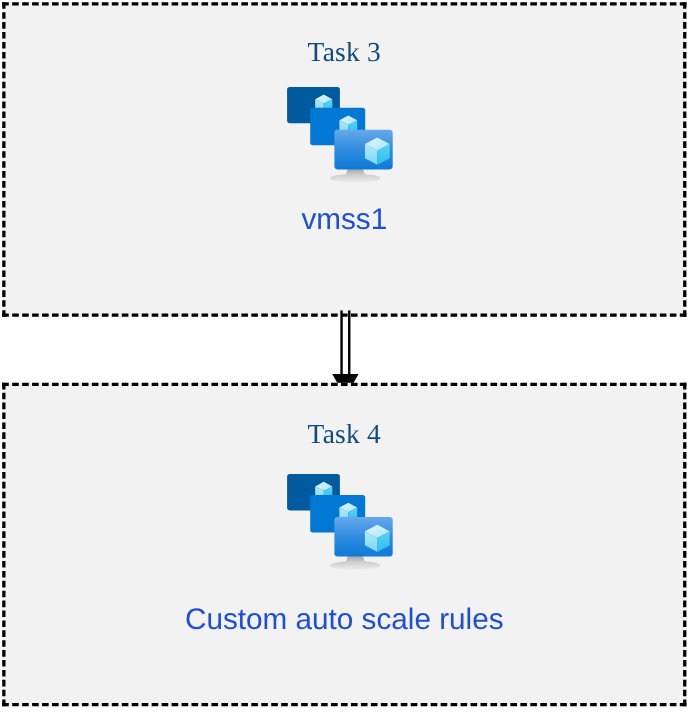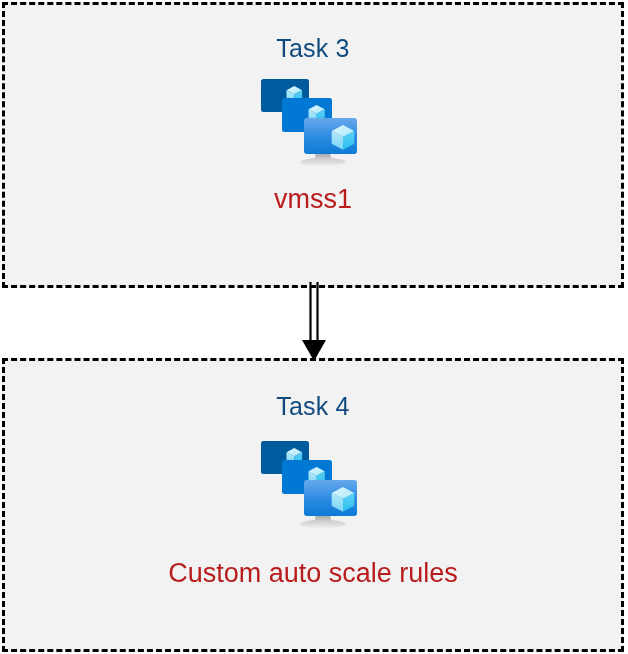--- a/index.html
+++ b/index.html
@@ -33,50 +33,51 @@
     align-items: center;
   }
   .task-box.box-1 {
     left: 2px;
     top: 2px;
     width: 622px;
     height: 286px;
   }
   .task-box.box-2 {
     left: 2px;
-    top: 358px;
+    top: 348px;
     width: 622px;
     height: 294px;
   }
 
   .task-title {
     color: #114a7e;
     font-size: 25px;
     line-height: 30px;
     font-weight: 400;
     text-align: center;
     letter-spacing: 0.2px;
+    font-family: Liberation Serif, serif;
   }
   .box-1 .task-title { margin-top: 28px; }
   .box-2 .task-title { margin-top: 30px; }
 
   
   .vmss-icon {
     position: relative;
     width: 106px;
     height: 96px;
   }
   .box-1 .vmss-icon { margin-top: 14px; }
   .box-2 .vmss-icon { margin-top: 18px; }
 
   .vmss-icon svg { display: block; }
 
   
   .caption {
-    color: #b91c1c;
+    color: #1d4ed8;
     font-size: 27px;
     line-height: 33px;
     text-align: center;
     font-weight: 400;
   }
   .box-1 .caption-block { margin-top: 10px; }
   .box-2 .caption-block { margin-top: 22px; }
 
   
   .connector {

